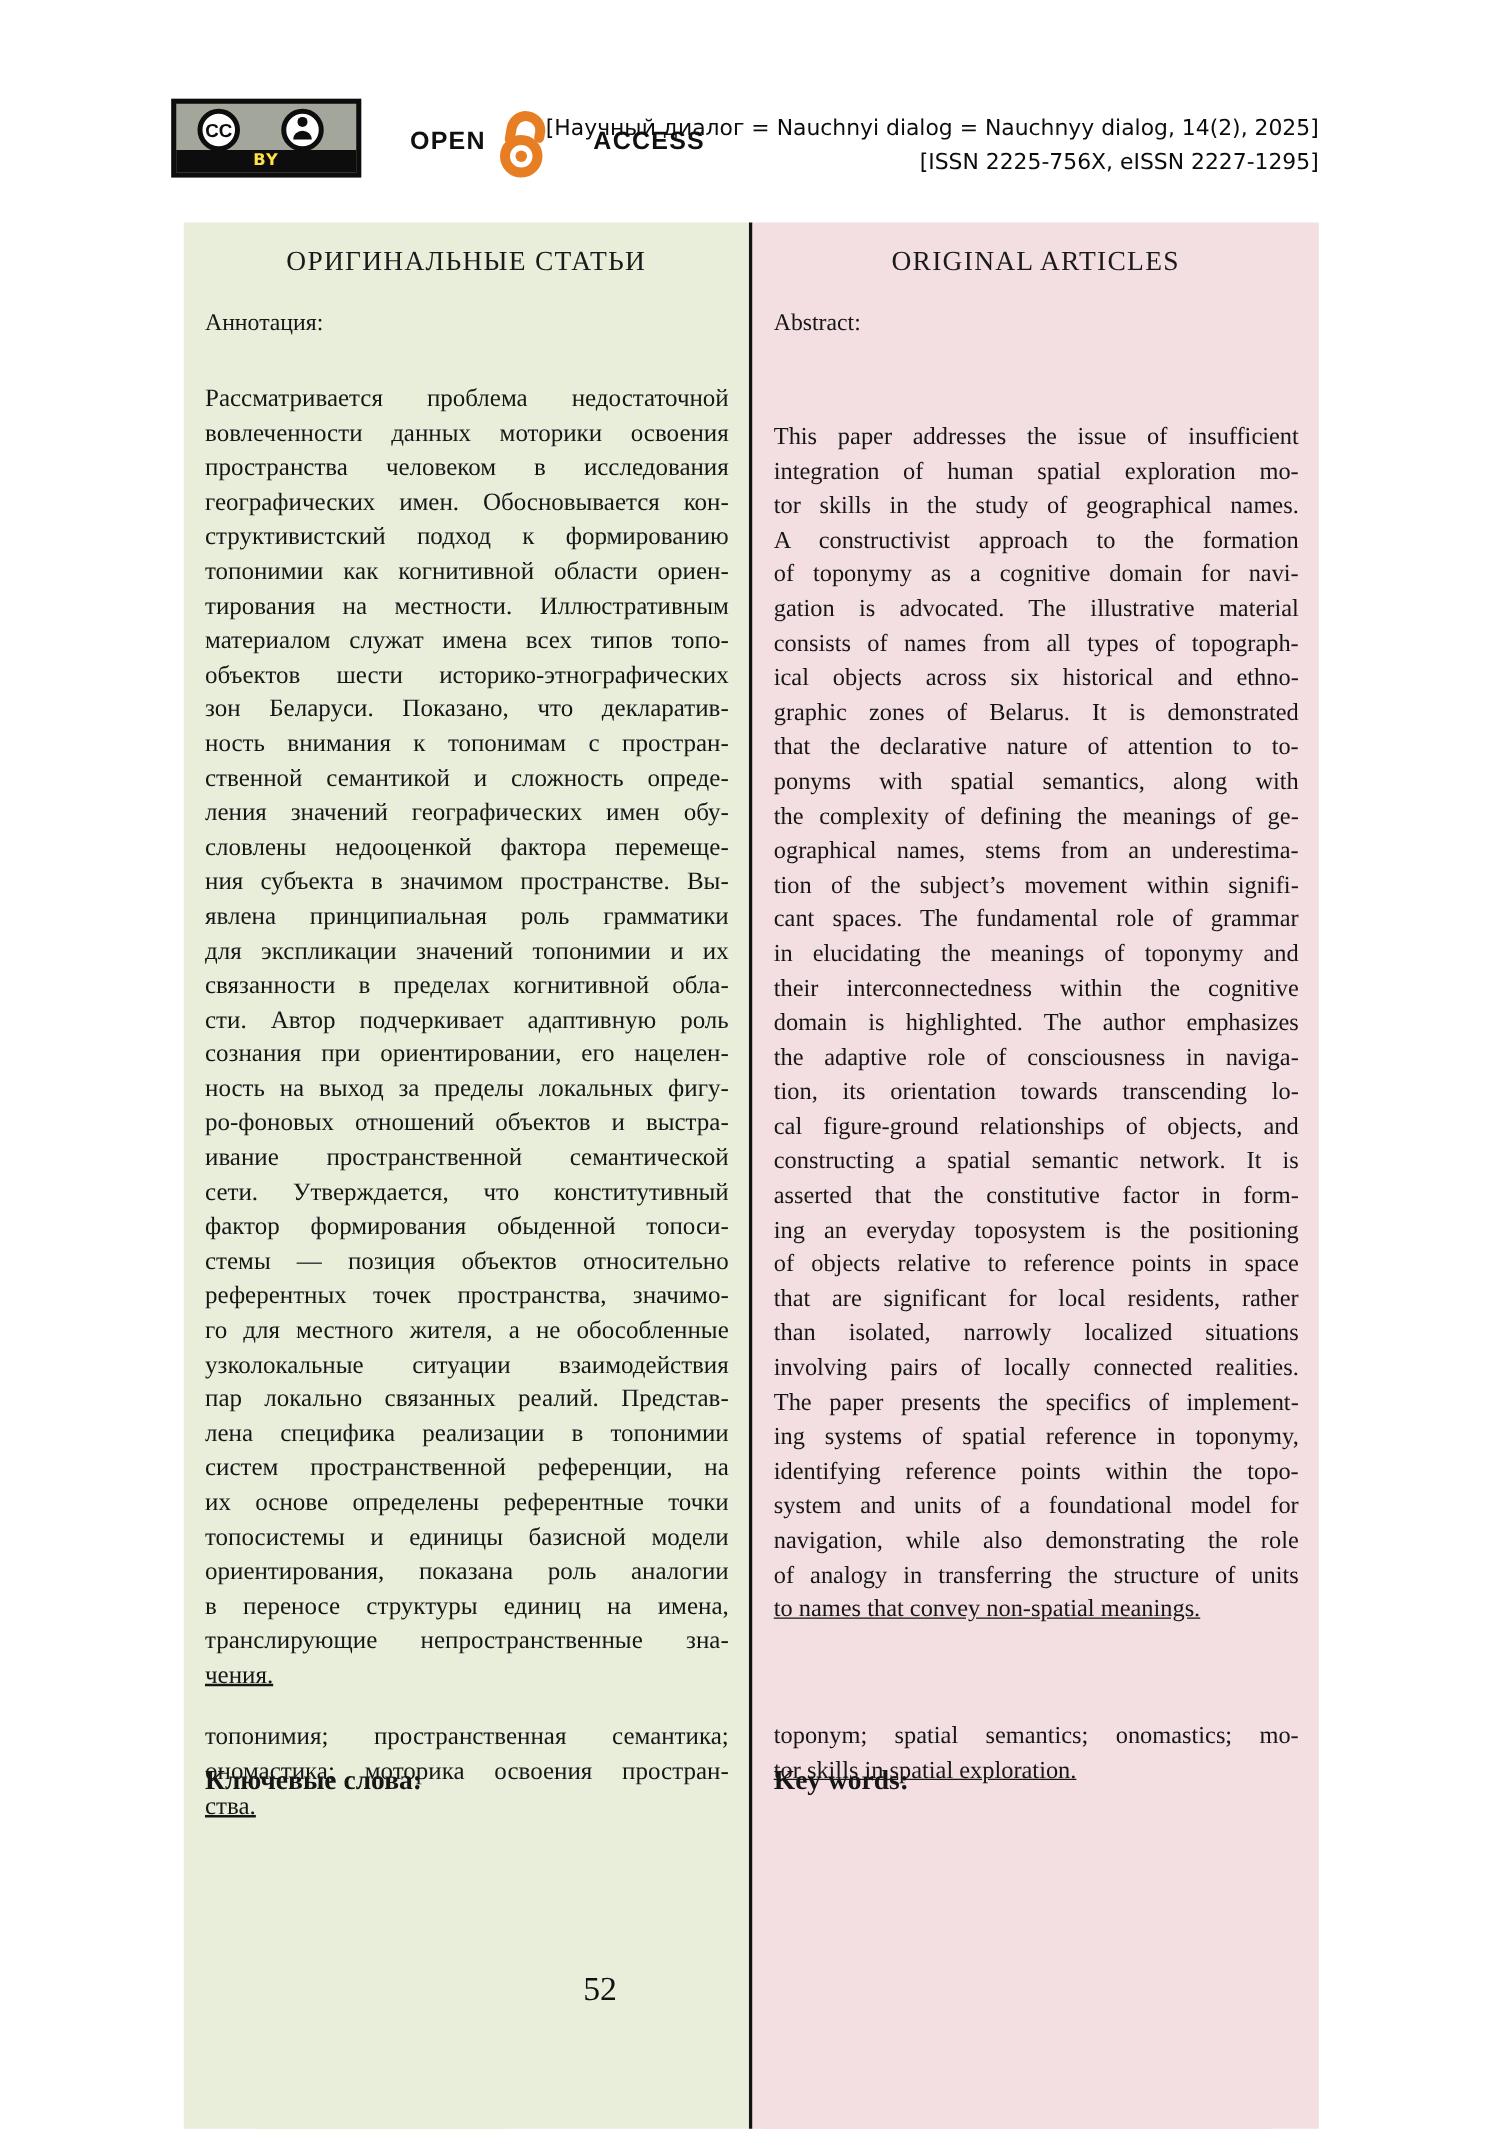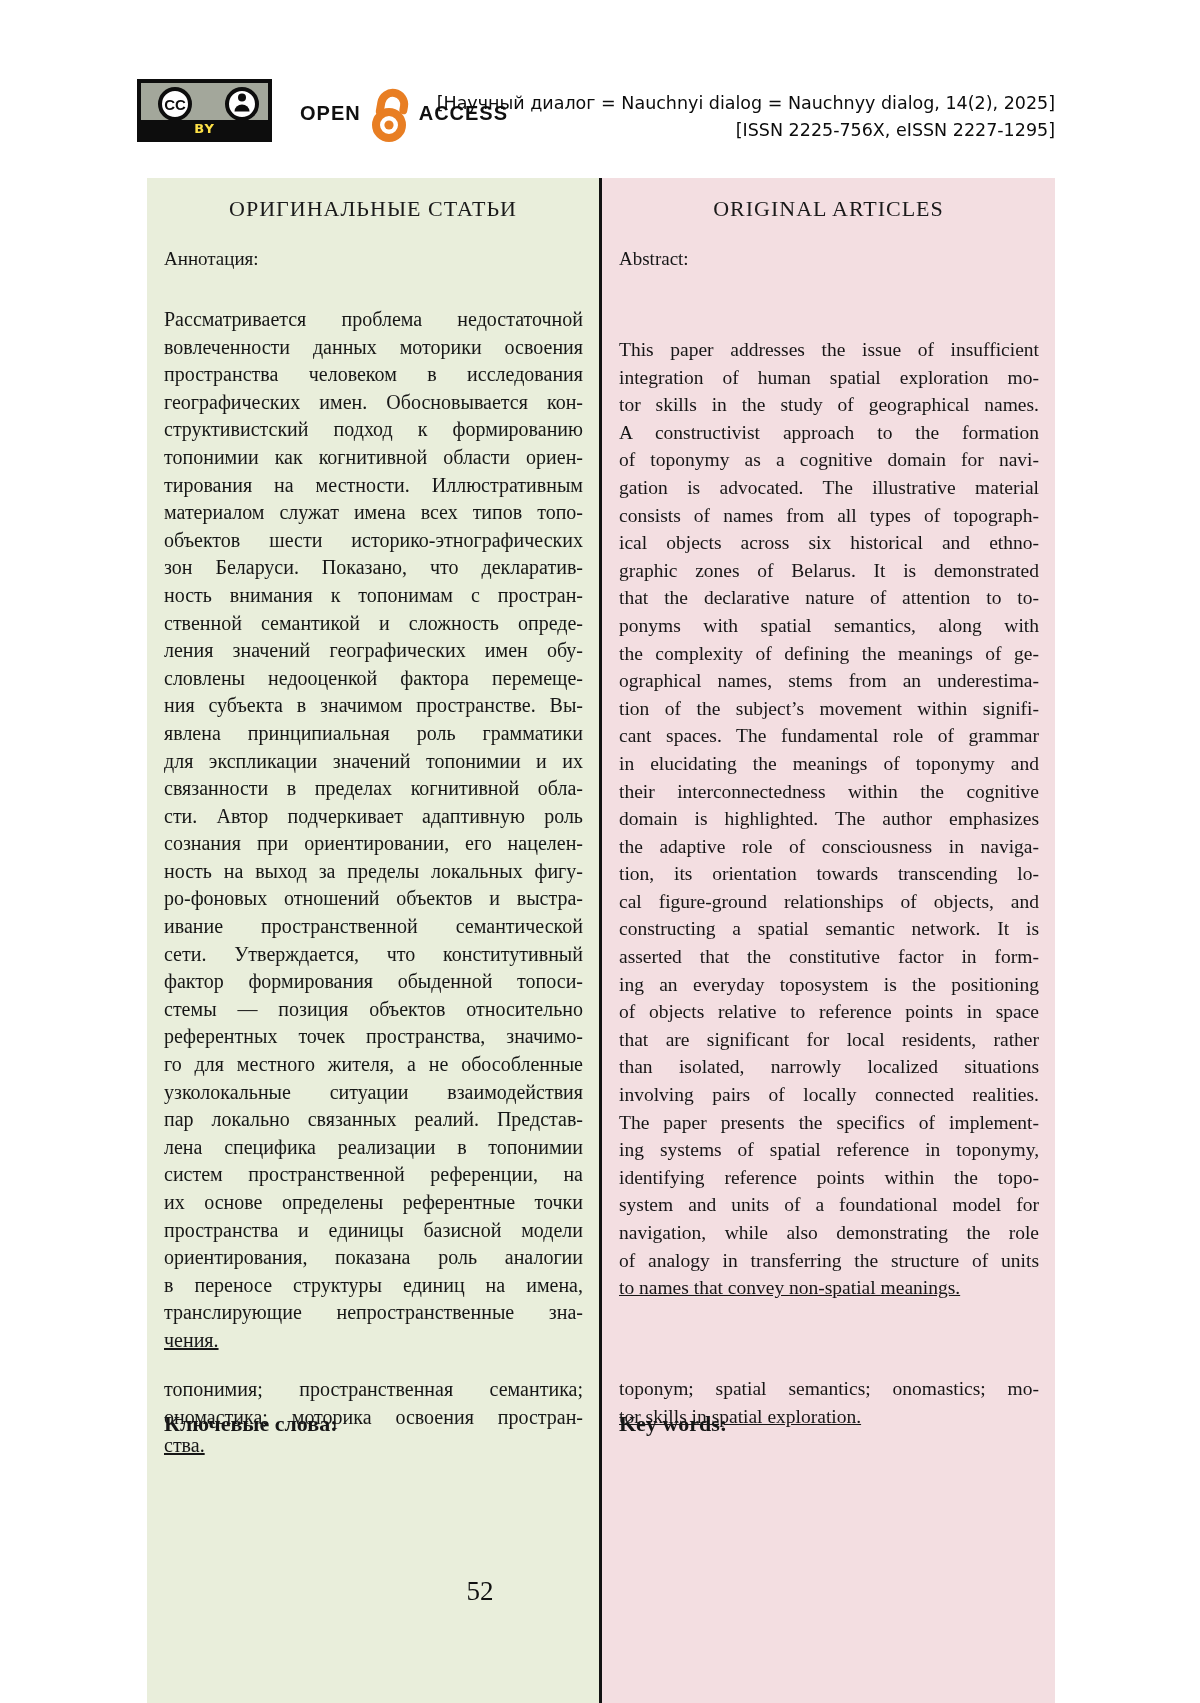--- a/index.html
+++ b/index.html
@@ -5,37 +5,37 @@
   html,body{margin:0;padding:0;}
   body{
     width:1200px;height:1703px;background:#ffffff;position:relative;
     font-family:"Liberation Serif", serif;color:#161616;
     -webkit-font-smoothing:antialiased;
   }
   .page{position:absolute;inset:0;}
 
   
   .cc-badge{
-    position:absolute;left:137px;top:79px;width:135px;height:63px;
+    position:absolute;left:137px;top:79px;width:152px;height:63px;
     background:#a3a79b;border:4px solid #0d0d0d;box-sizing:border-box;
   }
   .cc-strip{
     position:absolute;left:0;right:0;bottom:0;height:18px;background:#0d0d0d;
     color:#fde047;text-align:center;
     font:bold 13px/18px "DejaVu Sans", sans-serif;letter-spacing:1px;
   }
   .cc-badge svg{position:absolute;left:0;top:2px;}
 
   .oa-logo{
     position:absolute;left:300px;top:84px;height:58px;
     display:flex;align-items:center;gap:5px;
   }
   .oa-word{
     font-family:"Liberation Sans", sans-serif;font-weight:bold;
-    font-size:20px;color:#101010;letter-spacing:1px;
+    font-size:20px;color:#101010;letter-spacing:1px;margin-left:28px;
   }
   .citation{
     position:absolute;top:90px;right:145px;text-align:right;
     font-family:"DejaVu Sans", sans-serif;font-size:17.5px;line-height:27px;
     color:#0c0c0c;
   }
 
   
   .content{
     position:absolute;left:147px;top:178px;width:908px;height:1577px;
@@ -141,21 +141,21 @@
           <div class="jl">сети. Утверждается, что конститутивный</div>
           <div class="jl">фактор формирования обыденной топоси-</div>
           <div class="jl">стемы — позиция объектов относительно</div>
           <div class="jl">референтных точек пространства, значимо-</div>
           <div class="jl">го для местного жителя, а не обособленные</div>
           <div class="jl">узколокальные ситуации взаимодействия</div>
           <div class="jl">пар локально связанных реалий. Представ-</div>
           <div class="jl">лена специфика реализации в топонимии</div>
           <div class="jl">систем пространственной референции, на</div>
           <div class="jl">их основе определены референтные точки</div>
-          <div class="jl">пространства и единицы базисной модели</div>
+          <div class="jl">топосистемы и единицы базисной модели</div>
           <div class="jl">ориентирования, показана роль аналогии</div>
           <div class="jl">в переносе структуры единиц на имена,</div>
           <div class="jl">транслирующие непространственные зна-</div>
           <div class="jl last">чения.</div>
         </div>
       <div class="kw-label">Ключевые слова:</div>
       <div class="kw-block">
           <div class="jl">топонимия; пространственная семантика;</div>
           <div class="jl">ономастика; моторика освоения простран-</div>
           <div class="jl last">ства.</div>

